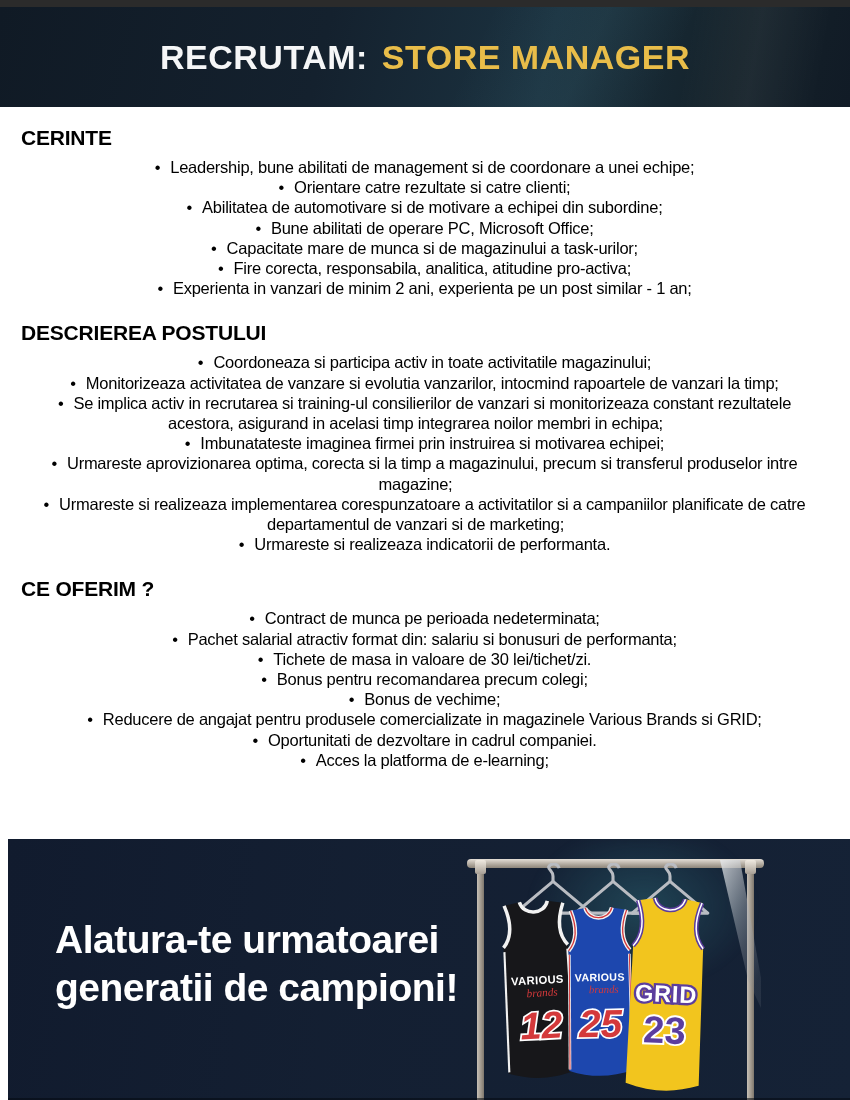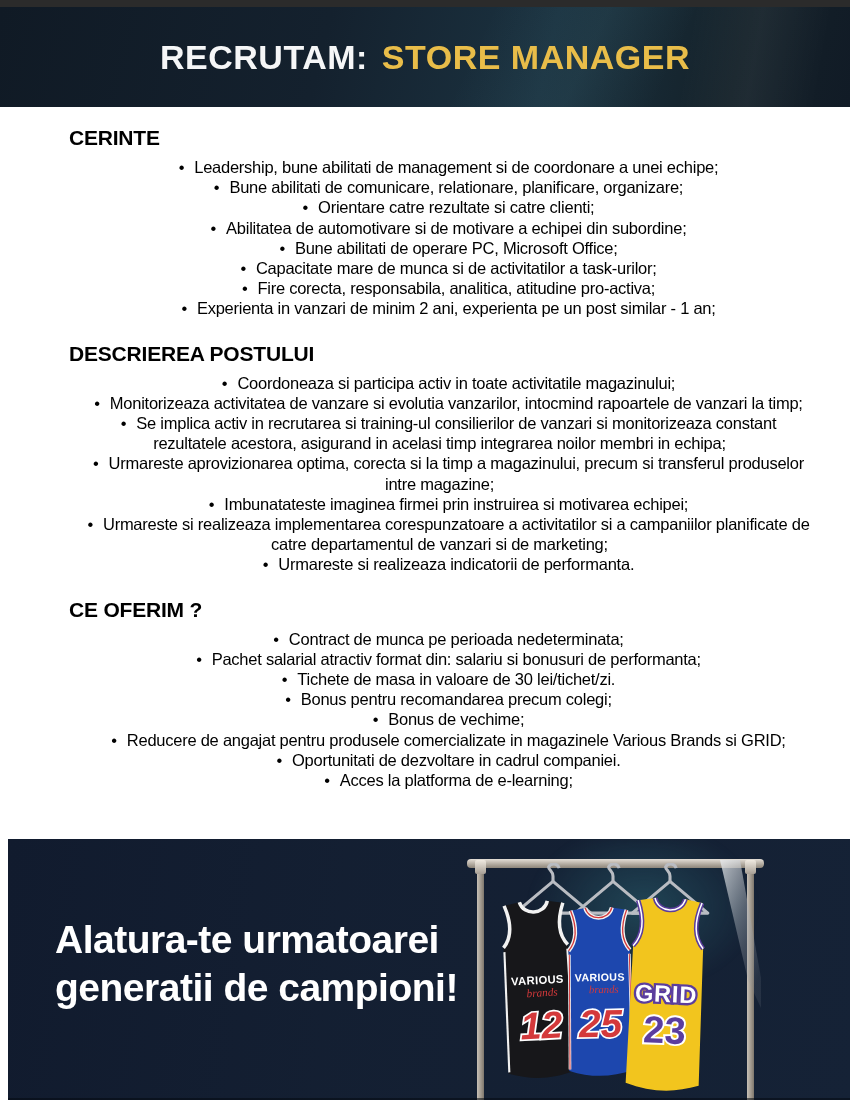--- a/index.html
+++ b/index.html
@@ -24,21 +24,21 @@
     pointer-events:none;
   }
   .banner h1 {
     position:relative; z-index:1;
     font-size:34px; font-weight:bold; letter-spacing:0.5px; white-space:nowrap;
   }
   .title-prefix { color:#f5f6f7; margin-right:14px; }
   .title-highlight { color:#e9bd49; }
 
   
-  .content { padding:0 40px 0 69px; color:#000; }
+  .content { padding:0 40px 0 21px; color:#000; }
   .content h2 {
     font-size:21px; font-weight:bold; letter-spacing:-0.2px;
     margin:23px 0 7px 0;
   }
   .content section:first-child h2 { margin-top:19px; }
   .content ul { list-style:none;text-align:center; }
   .content li {
     font-size:16.5px; line-height:20.2px; letter-spacing:-0.25px;
     text-indent:18px;
   }
@@ -89,38 +89,37 @@
       <span class="title-prefix">RECRUTAM:</span><span class="title-highlight">STORE MANAGER</span>
     </h1>
   </header>
 
   <main class="content">
 
     <section>
       <h2>CERINTE</h2>
       <ul>
         <li>Leadership, bune abilitati de management si de coordonare a unei echipe;</li>
-        <li>Bune abilitati de comunicare, relationare, planificare, organizare;</li>
         <li>Orientare catre rezultate si catre clienti;</li>
         <li>Abilitatea de automotivare si de motivare a echipei din subordine;</li>
         <li>Bune abilitati de operare PC, Microsoft Office;</li>
-        <li>Capacitate mare de munca si de activitatilor a task-urilor;</li>
+        <li>Capacitate mare de munca si de magazinului a task-urilor;</li>
         <li>Fire corecta, responsabila, analitica, atitudine pro-activa;</li>
         <li>Experienta in vanzari de minim 2 ani, experienta pe un post similar - 1 an;</li>
       </ul>
     </section>
 
     <section>
       <h2>DESCRIEREA POSTULUI</h2>
       <ul>
         <li>Coordoneaza si participa activ in toate activitatile magazinului;</li>
         <li>Monitorizeaza activitatea de vanzare si evolutia vanzarilor, intocmind rapoartele de vanzari la timp;</li>
         <li>Se implica activ in recrutarea si training-ul consilierilor de vanzari si monitorizeaza constant rezultatele acestora, asigurand in acelasi timp integrarea noilor membri in echipa;</li>
+        <li>Imbunatateste imaginea firmei prin instruirea si motivarea echipei;</li>
         <li>Urmareste aprovizionarea optima, corecta si la timp a magazinului, precum si transferul produselor intre magazine;</li>
-        <li>Imbunatateste imaginea firmei prin instruirea si motivarea echipei;</li>
         <li>Urmareste si realizeaza implementarea corespunzatoare a activitatilor si a campaniilor planificate de catre departamentul de vanzari si de marketing;</li>
         <li>Urmareste si realizeaza indicatorii de performanta.</li>
       </ul>
     </section>
 
     <section>
       <h2>CE OFERIM ?</h2>
       <ul>
         <li>Contract de munca pe perioada nedeterminata;</li>
         <li>Pachet salarial atractiv format din: salariu si bonusuri de performanta;</li>

